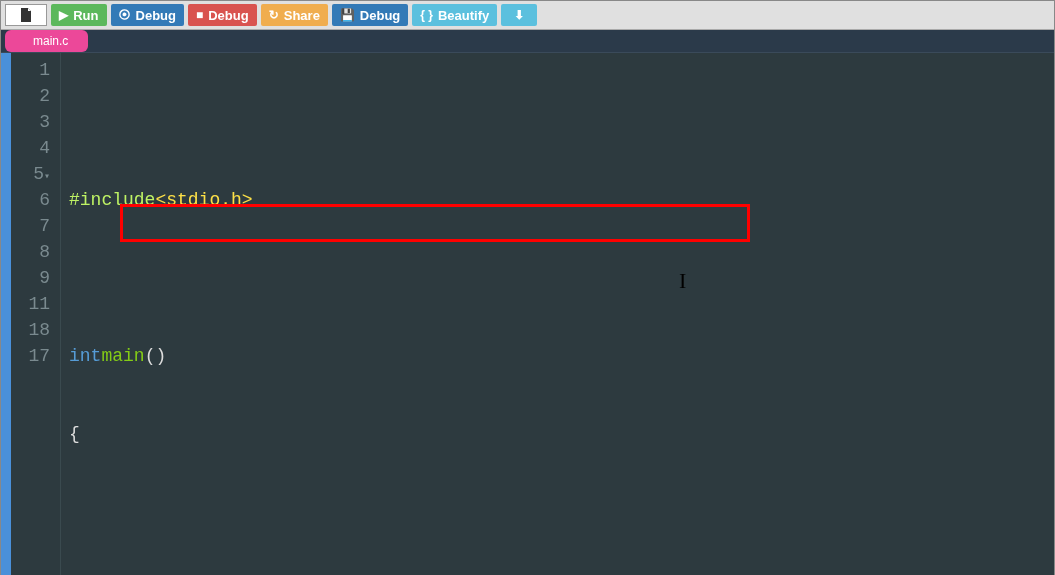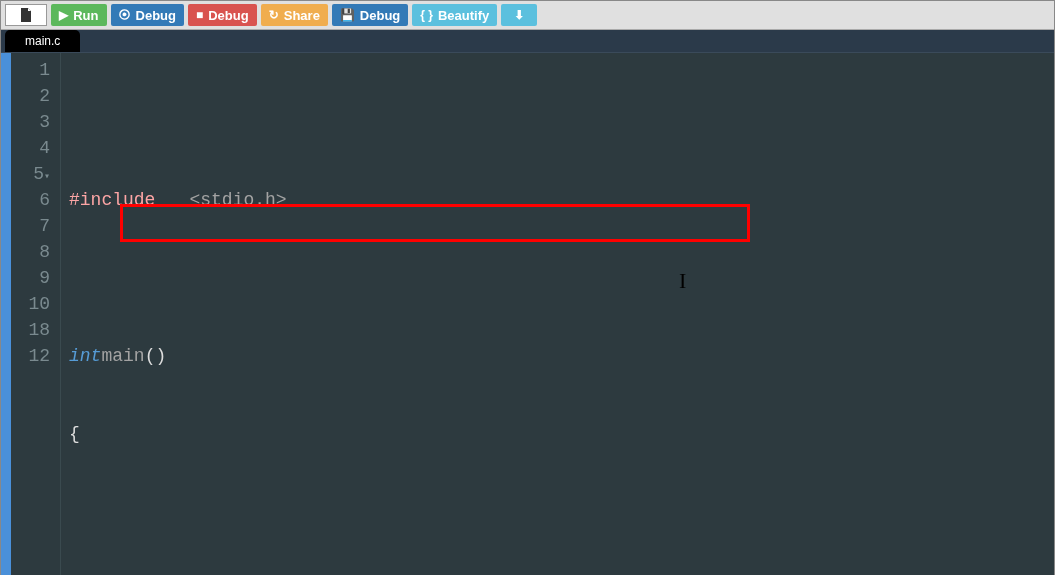--- a/index.html
+++ b/index.html
@@ -59,27 +59,28 @@
 .ico { font-size: 12px; }
 .tabs {
   background: #2b3a4a;
   display: flex;
   align-items: flex-end;
   padding-left: 4px;
   height: 26px;
   border-bottom: 1px solid #3a4a5a;
 }
 .tab {
-  background: #000000;
+  background: #ec4899;
   color: #fff;
-  padding: 4px 20px 4px 20px;
+  padding: 4px 20px 4px 28px;
   font-size: 12px;
   border-top-left-radius: 5px;
   border-top-right-radius: 5px;
   cursor: pointer;
+  border-radius: 6px;
 }
 .editor {
   display: flex;
   background: #2d3a3f;
   font-family: "Courier New", monospace;
   font-size: 18px;
   flex: 1;
   position: relative;
 }
 .leftbar {
@@ -100,24 +101,24 @@
 .fold { color: #7a8a8f; font-size: 10px; }
 .code {
   flex: 1;
   padding: 4px 8px;
   line-height: 26px;
   color: #dcdcdc;
   position: relative;
   white-space: pre;
 }
 .code .row { height: 26px; position: relative; display:flex; align-items:center;}
-.kw-include { color: #fca5a5; }
-.kw-header { color: #a3a3a3; margin-left: 34px; }
-.kw-type { color: #569cd6; font-style: italic; }
-.kw-func { color: #a3a3a3; }
+.kw-include { color: #bef264; }
+.kw-header { color: #fde047; }
+.kw-type { color: #569cd6; }
+.kw-func { color: #84cc16; }
 .kw-brace { color: #dcdcdc; }
 .kw-punc { color: #dcdcdc; }
 .highlight-box {
   position: absolute;
   border: 3px solid red;
   pointer-events: none;
 }
 .box-code {
   top: 151px; left: 59px; width: 630px; height: 38px;
 }
@@ -180,23 +181,23 @@
     <div class="gutter">
       <div>1</div>
       <div>2</div>
       <div>3</div>
       <div>4</div>
       <div><span>5</span><span class="fold">▾</span></div>
       <div>6</div>
       <div>7</div>
       <div>8</div>
       <div>9</div>
-      <div>10</div>
+      <div>11</div>
       <div>18</div>
-      <div>12</div>
+      <div>17</div>
     </div>
     <div class="code">
       <div class="row"></div>
       <div class="row"><span class="kw-include">#include</span> <span class="kw-header">&lt;stdio.h&gt;</span></div>
       <div class="row"></div>
       <div class="row"><span class="kw-type">int</span> <span class="kw-func">main</span><span class="kw-punc">()</span></div>
       <div class="row"><span class="kw-brace">{</span></div>
       <div class="row"></div>
       
       

